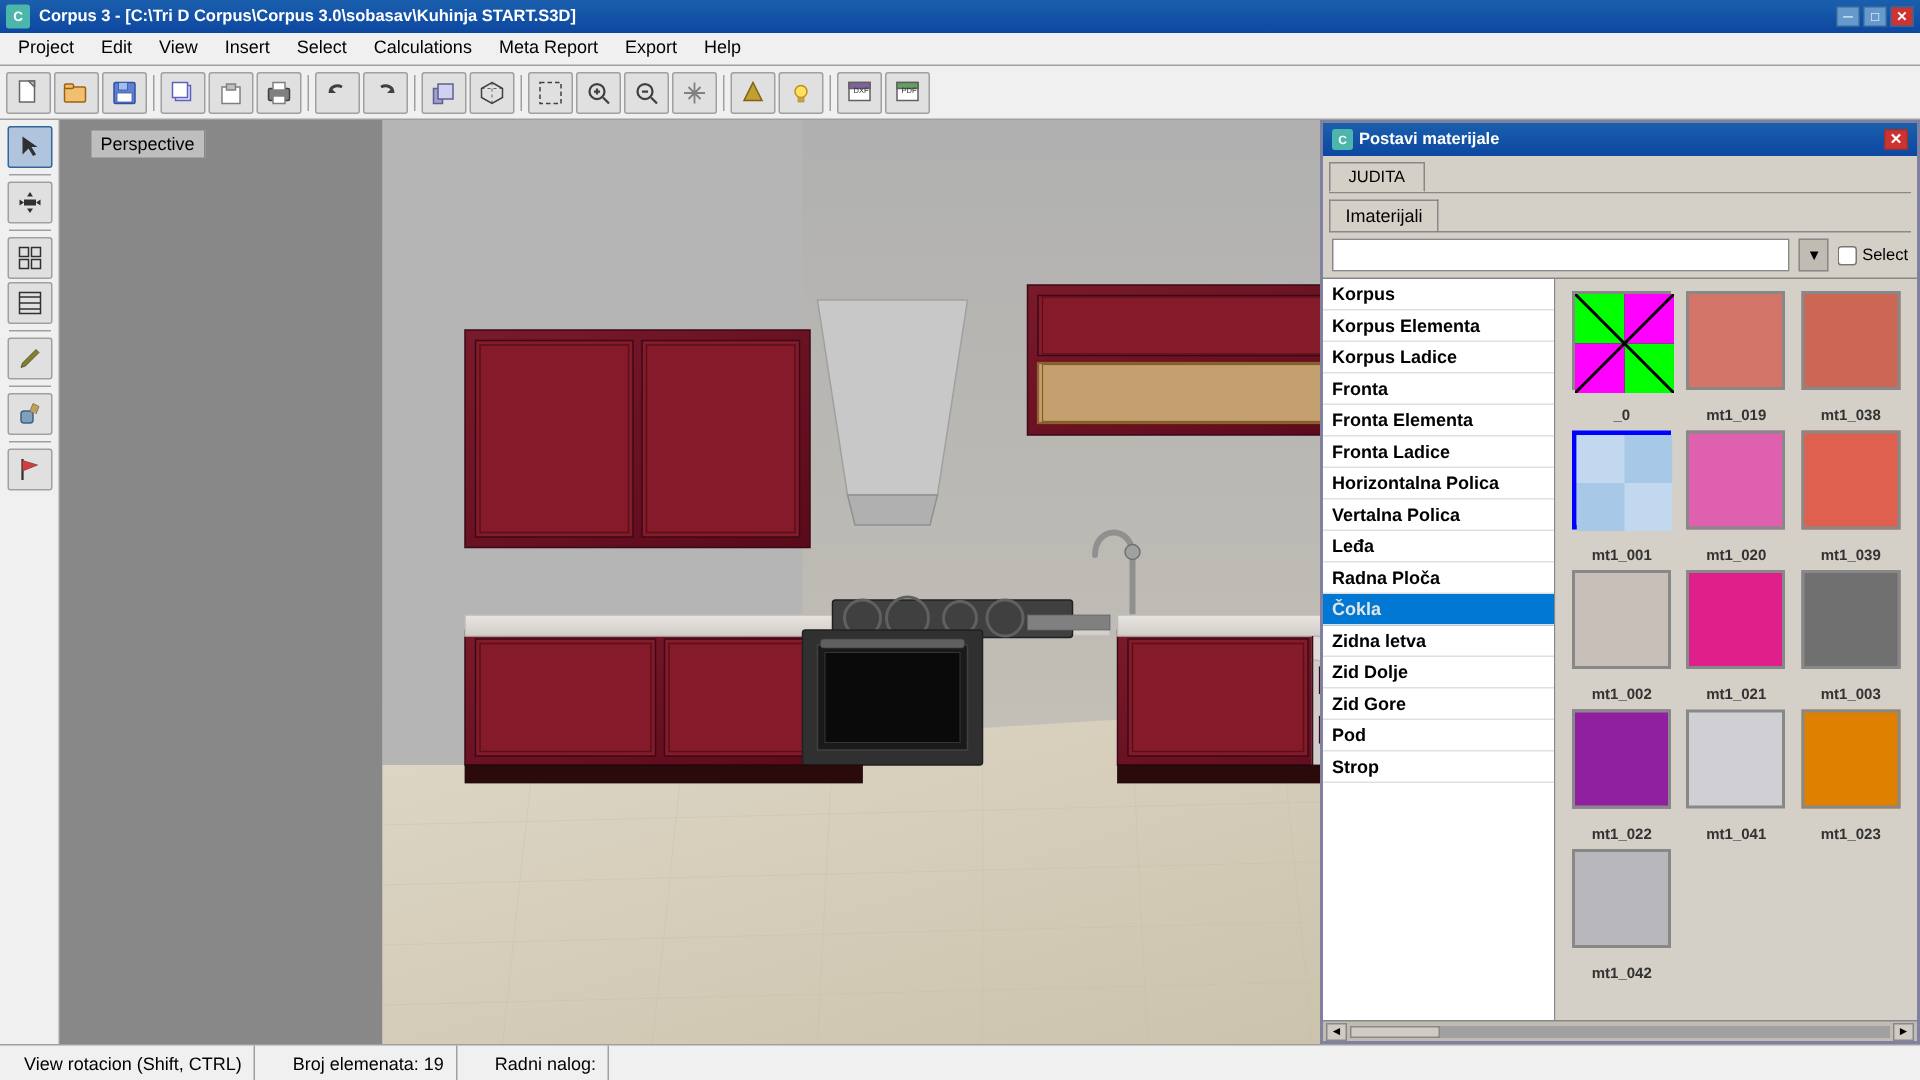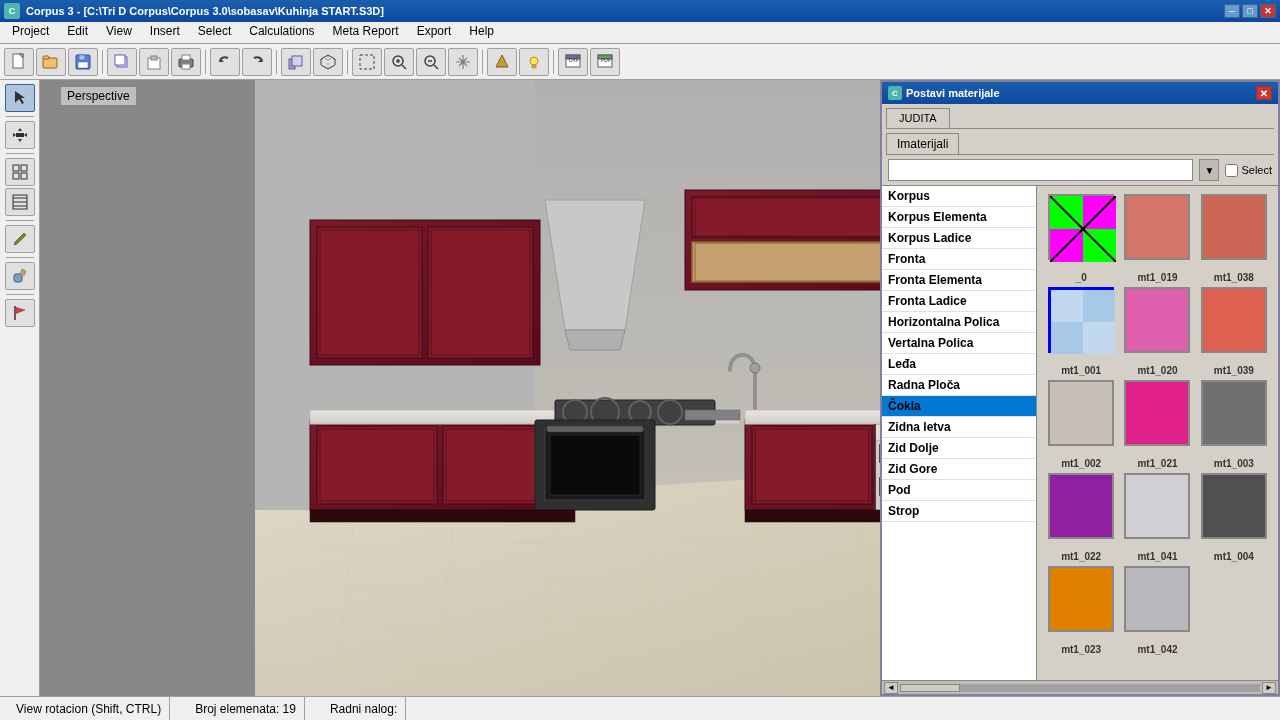--- a/index.html
+++ b/index.html
@@ -93,21 +93,21 @@
 
     #dialog-subtabs { display: flex; padding: 4px 4px 0; background: #d4d0c8; }
     .dialog-subtab {
       padding: 3px 10px; font-size: 12px; cursor: pointer; border: 1px solid #888;
       background: #c0bcb4; margin-right: 2px; border-bottom: none;
     }
     .dialog-subtab.active { background: #d4d0c8; }
     .mat-list-item {
       padding: 3px 6px; cursor: pointer; font-size: 12px; border-bottom: 1px solid #e0e0e0;
     }
-    .mat-list-item.selected { background: #0078d4; color: #000000; }
+    .mat-list-item.selected { background: #0078d4; color: #e5e5e5; }
 
     
     #dialog-body { display: flex; flex: 1; flex-direction: column; overflow: hidden; font-weight: bold; }
     #dialog-content { display: flex; flex: 1; overflow: hidden; }
     #list-panel { width: 160px; overflow-y: auto; border-right: 1px solid #888; flex-shrink: 0; }
     #grid-panel { flex: 1; overflow-y: auto; padding: 4px; background: #d4d0c8; }
 
     
     #dialog-controls {
       display: flex; align-items: center; gap: 6px; padding: 4px 6px;
@@ -571,24 +571,20 @@
               </div>
               <div class="color-cell">
                 <div class="color-swatch" style="background: rgb(144, 32, 160);"></div>
                 <div class="color-label">mt1_022</div>
               </div>
               <div class="color-cell">
                 <div class="color-swatch" style="background: rgb(208, 208, 212);"></div>
                 <div class="color-label">mt1_041</div>
               </div>
               <div class="color-cell">
-                <div class="color-swatch" style="background: rgb(80, 80, 80);"></div>
-                <div class="color-label">mt1_004</div>
-              </div>
-              <div class="color-cell">
                 <div class="color-swatch" style="background: rgb(224, 128, 0);"></div>
                 <div class="color-label">mt1_023</div>
               </div>
               <div class="color-cell">
                 <div class="color-swatch" style="background: rgb(184, 184, 188);"></div>
                 <div class="color-label">mt1_042</div>
               </div>
             </div>
         </div>
 

